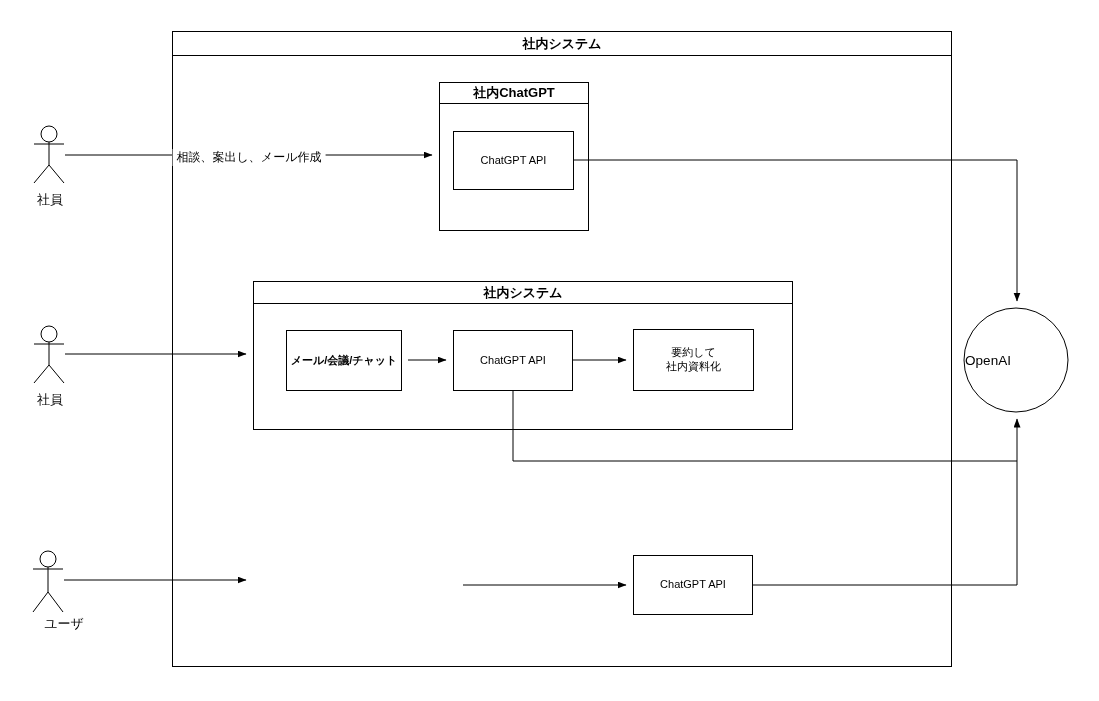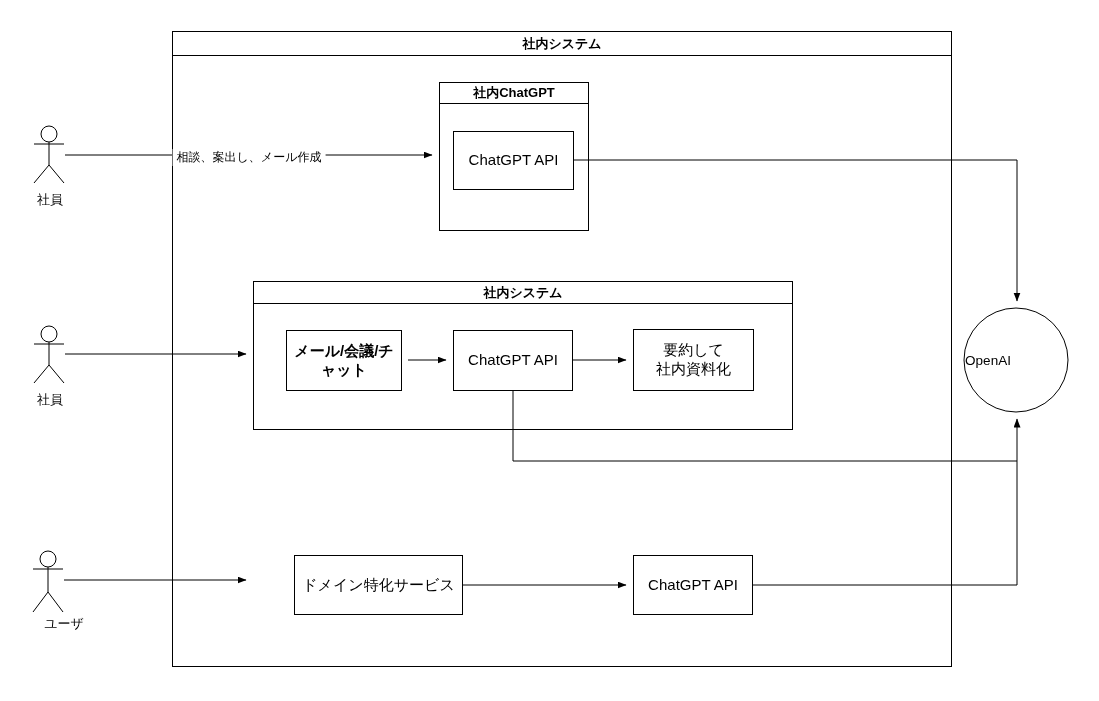--- a/index.html
+++ b/index.html
@@ -34,21 +34,21 @@
     width: 100%;
   }
   .node {
     position: absolute;
     border: 1px solid #000000;
     background: #ffffff;
     display: flex;
     align-items: center;
     justify-content: center;
     text-align: center;
-    font-size: 15px;
+    font-size: 11px;
     line-height: 1.25;
     box-sizing: border-box;
   }
   .prewrap { white-space: pre-line; }
   .floating-label {
     position: absolute;
     font-size: 12px;
     white-space: nowrap;
     background: #ffffff;
     padding: 0 4px;
@@ -130,21 +130,20 @@
   <div class="node" style="left:453px; top:131px; width:121px; height:59px;">ChatGPT API</div>
 
   <div class="frame" style="left:253px; top:281px; width:540px; height:149px;">
     <div class="frame-header" style="height:22px;">社内システム</div>
   </div>
   <div class="node" style="left:286px; top:330px; width:116px; height:61px;font-weight:bold;">メール/会議/チャット</div>
   <div class="node" style="left:453px; top:330px; width:120px; height:61px;">ChatGPT API</div>
   <div class="node prewrap" style="left:633px; top:329px; width:121px; height:62px;">要約して
 社内資料化</div>
 
-  <div class="node" style="left:294px; top:555px; width:169px; height:60px;">ドメイン特化サービス</div>
   <div class="node" style="left:633px; top:555px; width:120px; height:60px;">ChatGPT API</div>
 
   <div class="floating-label" style="left:249px; top:149px;">相談、案出し、メール作成</div>
 
   <div class="actor-label" style="left:50px; top:191px;">社員</div>
   <div class="actor-label" style="left:50px; top:391px;">社員</div>
   <div class="actor-label" style="left:64px; top:615px;">ユーザ</div>
 
   <div class="circle-label" style="left:988px; top:360px;">OpenAI</div>
 

